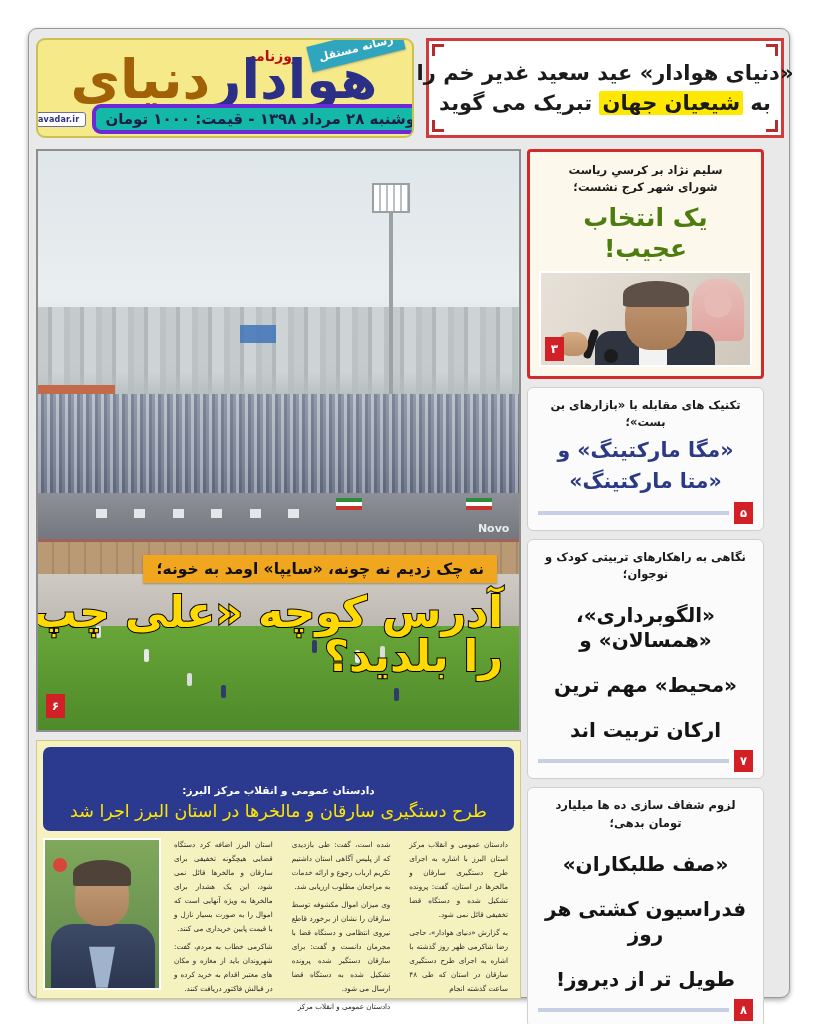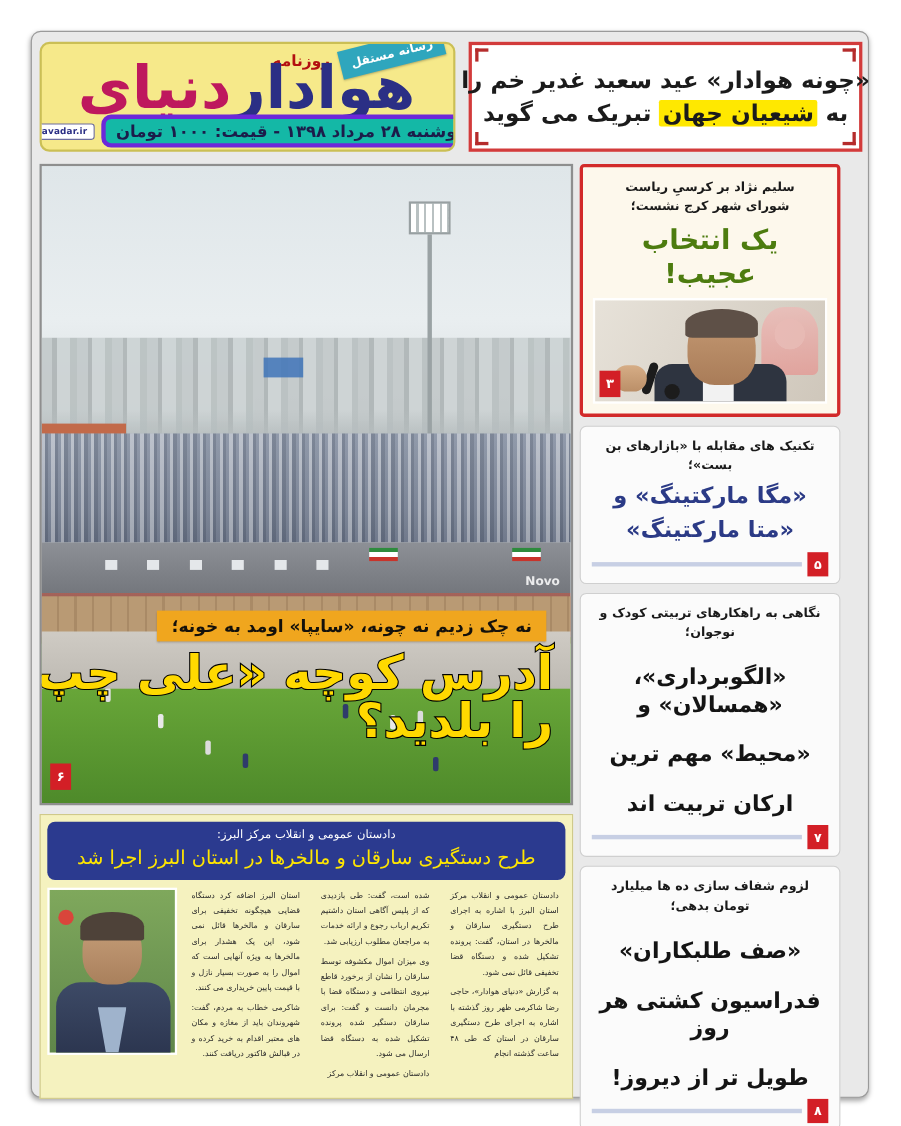--- a/index.html
+++ b/index.html
@@ -29,21 +29,21 @@
   .logo-box{position:absolute;left:0;top:2px;width:378px;height:100px;
      background:#f6e98a;border:2px solid #cbbf55;border-radius:9px;box-sizing:border-box;overflow:hidden;}
   .ribbon{position:absolute;right:8px;top:-5px;width:96px;height:26px;background:#2fa6bd;
      transform:rotate(-14deg);display:flex;align-items:center;justify-content:center;
      box-shadow:0 1px 2px rgba(0,0,0,.25);}
   .ribbon span{color:#fff;font-size:11px;font-weight:bold;white-space:nowrap;}
   .rooznameh{position:absolute;right:112px;top:8px;font-size:14px;font-weight:bold;color:#b31010;text-align:center;}
   .logo-word{position:absolute;right:10px;top:14px;left:8px;text-align:center;
      font-size:54px;font-weight:bold;line-height:.95;white-space:nowrap;
      font-family:"DejaVu Sans","Liberation Sans",sans-serif;}
-  .logo-red{color:#be185d;}
+  .logo-red{color:#a16207;}
   .logo-blue{color:#2b2f85;}
   .logo-bottom{position:absolute;left:0;right:0;bottom:7px;height:20px;
      display:flex;align-items:center;justify-content:center;gap:6px;direction:rtl;}
   .issue-pill{background:#ffffff;border:1px solid #6d6d9e;border-radius:3px;
      font-size:11px;font-weight:bold;color:#2b2f85;padding:1px 7px;}
   .sq{width:14px;height:14px;background:#2b2f85;}
   .date-pill{background:#14b8a6;border:4px solid #6d28d9;border-radius:9px;
      font-size:15px;font-weight:bold;color:#1c1c4a;padding:2px 9px;white-space:nowrap;}
   .site-pill{background:#ffffff;border:1px solid #6d6d9e;border-radius:3px;
      font-size:8px;font-weight:bold;color:#2b2f85;padding:2px 6px;white-space:nowrap;letter-spacing:.2px;}
@@ -127,21 +127,21 @@
      background:linear-gradient(#d6ad86,#bb8f68);}
   .rule{display:flex;align-items:center;gap:0;margin-top:7px;}
   .rule .line{flex:1;height:4px;background:#c7cfe4;}
   .rule .num{width:19px;height:22px;background:#d31f26;color:#fff;font-size:11.5px;font-weight:bold;
      display:flex;align-items:center;justify-content:center;margin-left:5px;}
 
   
   .bottom{position:absolute;left:0;top:704px;width:485px;height:259px;
      background:#f5f2bf;border:1px solid #cfc98a;box-sizing:border-box;padding:6px;}
   .bot-head{background:#2b3a8f;border-radius:7px;padding:6px 8px 8px;text-align:center;}
-  .bot-kicker{font-size:10.5px;font-weight:normal;color:#ffffff;}
+  .bot-kicker{font-size:10.5px;font-weight:bold;color:#ffffff;margin-top:31px;}
   .bot-title{font-size:17.5px;font-weight:normal;color:#ffe600;margin-top:4px;line-height:1.3;}
   .bot-body{display:flex;gap:7px;margin-top:7px;direction:rtl;}
   .col{flex:1;font-size:7.2px;line-height:1.95;color:#2a2a2a;text-align:justify;}
   .col p{margin:0 6px 4px;}
   .portrait{width:114px;height:148px;border:2px solid #ffffff;overflow:hidden;position:relative;
      background:linear-gradient(#7fa85c,#5f864a);flex:none;}
   .p-flower{position:absolute;left:8px;top:18px;width:14px;height:14px;border-radius:50%;background:#d9453b;}
   .p-head{position:absolute;left:30px;top:26px;width:54px;height:60px;border-radius:46% 46% 42% 42%;
      background:linear-gradient(#c8a07b,#a9805c);}
   .p-hair{position:absolute;left:28px;top:20px;width:58px;height:26px;border-radius:50% 50% 8% 8%;background:#4e4239;}
@@ -156,21 +156,21 @@
 <div class="page-wrap">
 <div class="paper">
 
   <div class="masthead">
 
     <div class="head-left">
       <span class="corner tl"></span>
       <span class="corner tr"></span>
       <span class="corner bl"></span>
       <span class="corner br"></span>
-      <div class="l1">«چونه هوادار» عید سعید غدیر خم را</div>
+      <div class="l1">«دنیای هوادار» عید سعید غدیر خم را</div>
       <div class="l2"><span>به </span><span class="hl">شیعیان جهان</span><span> تبریک می گوید</span></div>
     </div>
 
     <div class="logo-box">
       <div class="ribbon">
             <span>رسانه مستقل</span>
           </div>
       <div class="rooznameh">روزنامه</div>
       <div class="logo-word"><span class="logo-blue">هوادار</span><span class="logo-red">دنیای</span></div>
       <div class="logo-bottom">

